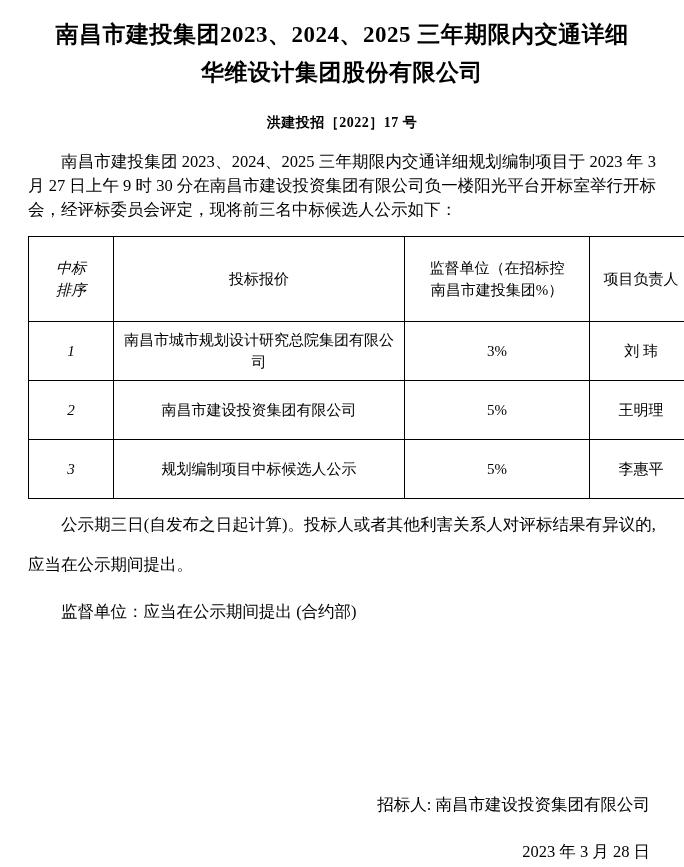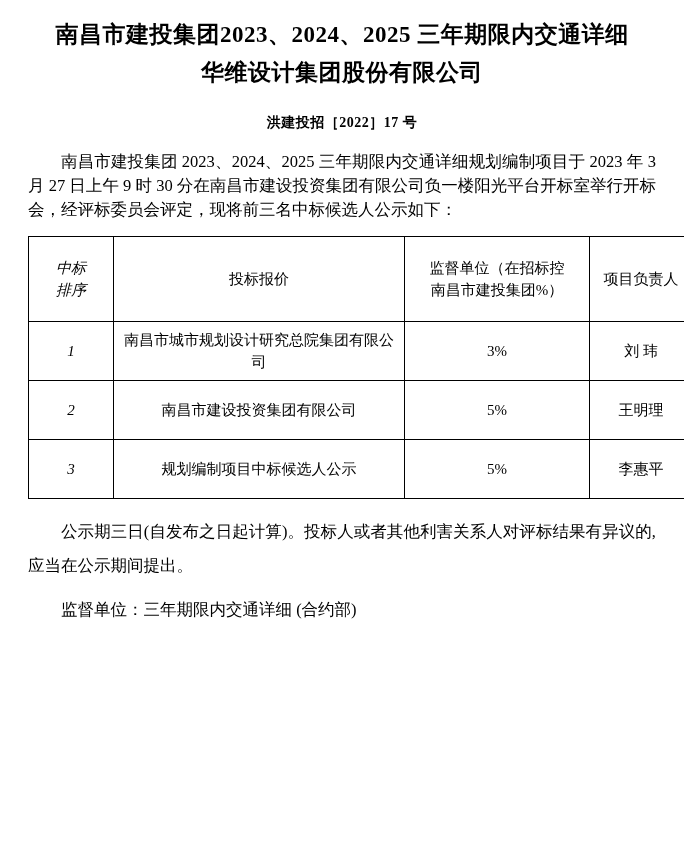--- a/index.html
+++ b/index.html
@@ -71,24 +71,24 @@
   table.bid-table tbody td {
     height: 46px;
   }
   .col-rank { width: 76px; font-style: italic; }
   .col-name { width: 282px; }
   .col-price { width: 176px; }
   .col-leader { width: 94px; }
   .hdr-two-line span { display: block; }
   .after-para {
     font-size: 16.5px;
-    line-height: 34px;
+    line-height: 40px;
     text-align: justify;
     text-justify: inter-ideograph;
-    margin-top: 16px;
+    margin-top: 6px;
     text-indent: 2em;
   }
   .contact-line {
     font-size: 16.5px;
     line-height: 34px;
     margin-top: 10px;
     text-indent: 2em;
   }
   .signature {
     position: absolute;
@@ -153,16 +153,18 @@
         <td class="col-rank">3</td>
         <td class="col-name">规划编制项目中标候选人公示</td>
         <td class="col-price">5%</td>
         <td class="col-leader">李惠平</td>
       </tr>
     </tbody>
   </table>
 
   <div class="after-para">公示期三日(自发布之日起计算)。投标人或者其他利害关系人对评标结果有异议的, 应当在公示期间提出。</div>
 
-  <div class="contact-line">监督单位：三年期限内交通详细 (合约部)</div>
+  <div class="contact-line">监督单位：应当在公示期间提出 (合约部)</div>
 
+  <div class="signature">招标人: 南昌市建设投资集团有限公司</div>
+  <div class="sign-date">2023 年 3 月 28 日</div>
 
 </div>
 
 </body></html>

